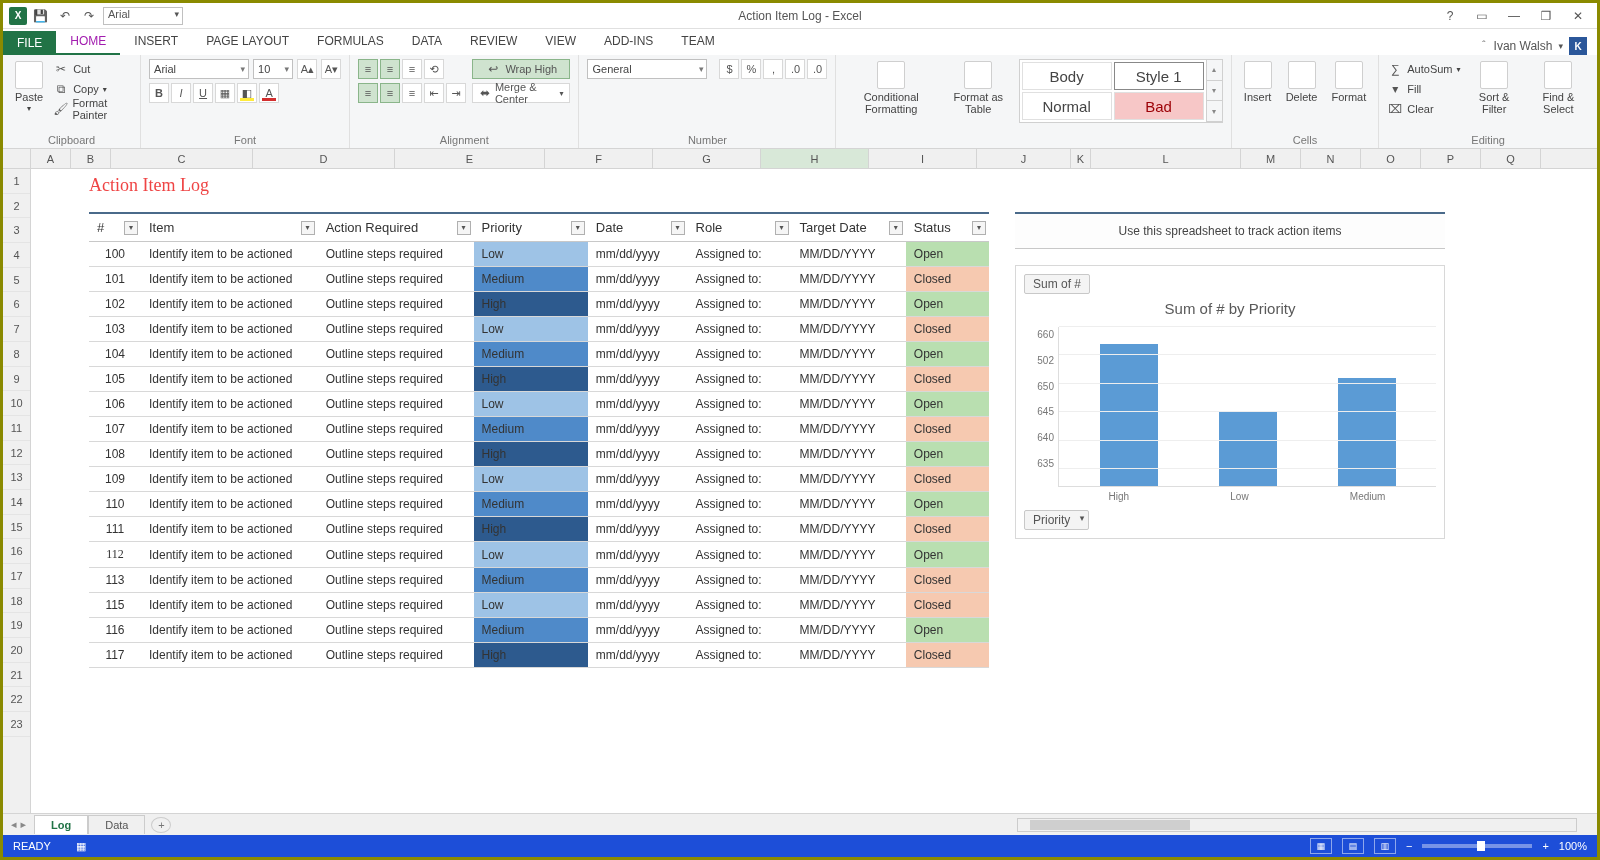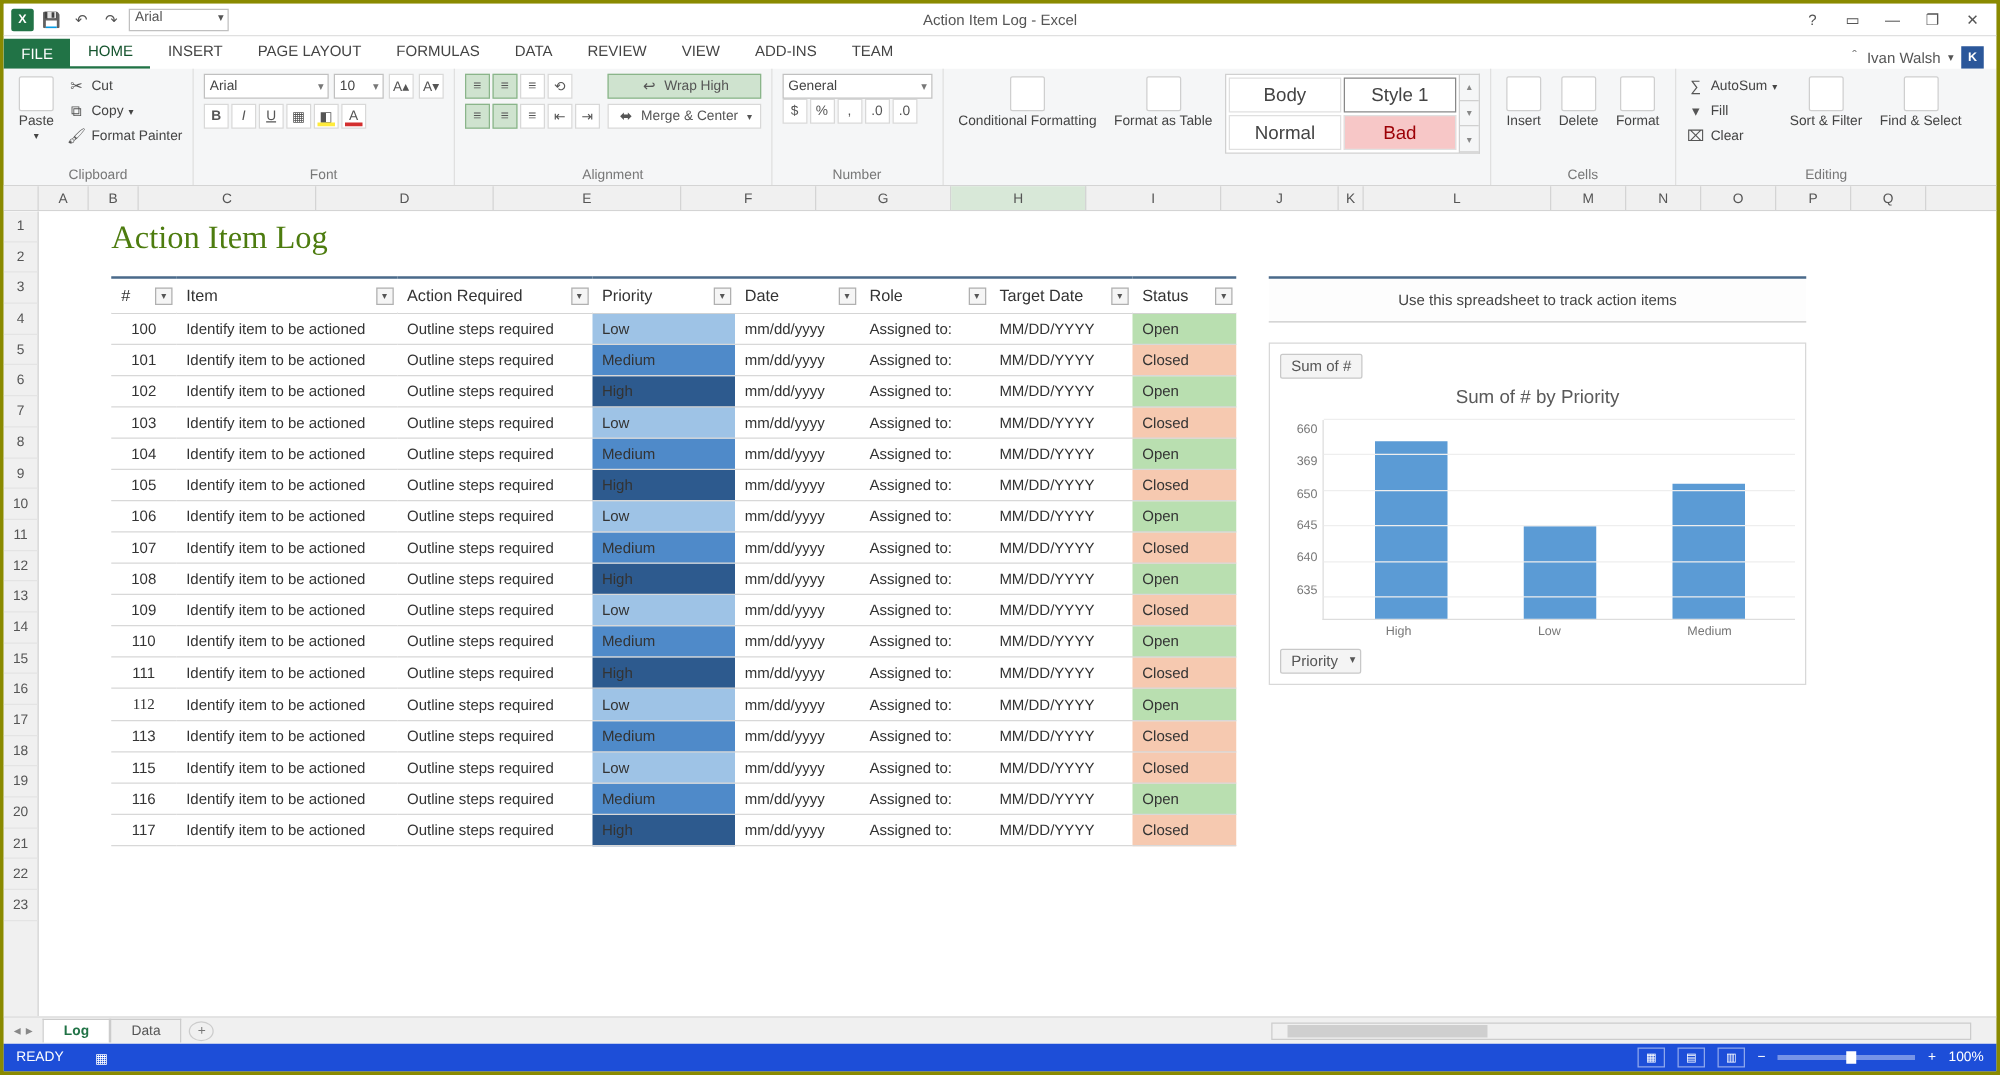--- a/index.html
+++ b/index.html
@@ -12,21 +12,21 @@
 .qat-font{border:1px solid #c0c0c0;height:18px;font-size:11px;padding:0 18px 0 4px;width:80px;background:#fff;color:#555;position:relative}
 .qat-font::after{content:"▾";position:absolute;right:3px;top:1px;font-size:9px}
 .title-text{position:absolute;left:50%;transform:translateX(-50%);font-size:12px;color:#555}
 .win-controls{margin-left:auto;display:flex;align-items:center;gap:10px;padding-right:8px}
 .win-btn{width:22px;height:18px;display:flex;align-items:center;justify-content:center;font-size:12px;color:#555}
 .user-area{display:flex;align-items:center;gap:6px;margin-right:10px;font-size:12px;color:#555}
 .user-avatar{width:18px;height:18px;background:#2b579a;color:#fff;font-size:10px;font-weight:bold;display:flex;align-items:center;justify-content:center}
 .tabstrip{height:26px;background:#fff;display:flex;align-items:flex-end;font-size:12px}
 .file-tab{background:#217346;color:#fff;padding:5px 14px;font-size:12px}
 .rtab{padding:5px 14px;color:#444;text-transform:uppercase;font-size:12px;cursor:default}
-.rtab.active{color:#14532d;border-bottom:2px solid #217346}
+.rtab.active{color:#a21caf;border-bottom:2px solid #217346}
 .ribbon{height:94px;background:#f5f6f7;border-bottom:1px solid #d4d4d4;display:flex;font-size:11px;color:#444}
 .rgroup{border-right:1px solid #e0e0e0;padding:4px 8px 2px;display:flex;flex-direction:column;justify-content:space-between}
 .rgroup-body{display:flex;align-items:flex-start;gap:6px;flex:1}
 .rgroup-label{text-align:center;font-size:11px;color:#777;padding-top:2px;position:relative}
 .vbtn{display:flex;flex-direction:column;align-items:center;justify-content:center;gap:2px;padding:2px 4px;text-align:center;line-height:1.1}
 .vbtn .ic{width:28px;height:28px;border:1px solid #cfcfcf;background:#fff;border-radius:2px}
 .mini-row{display:flex;align-items:center;gap:4px;height:20px}
 .mini-ic{width:16px;height:16px;display:flex;align-items:center;justify-content:center;font-size:12px;color:#555}
 .combo{border:1px solid #c0c0c0;background:#fff;height:20px;font-size:11px;padding:0 16px 0 4px;position:relative;display:flex;align-items:center}
 .combo::after{content:"▾";position:absolute;right:3px;font-size:9px;color:#777}
@@ -38,21 +38,21 @@
 .style-nav div{flex:1;border-bottom:1px solid #d0d0d0;display:flex;align-items:center;justify-content:center;font-size:8px;color:#888}
 .colheads{height:20px;background:#f0f0f0;border-bottom:1px solid #d4d4d4;display:flex;font-size:11px;color:#555}
 .rowcol-corner{width:28px;border-right:1px solid #d4d4d4;background:#f0f0f0}
 .colcell{border-right:1px solid #d4d4d4;text-align:center;line-height:20px}
 .colcell.sel{background:#d8e8d8}
 .gridwrap{flex:1;display:flex;overflow:hidden;background:#fff;position:relative}
 .rowheads{width:28px;background:#f0f0f0;border-right:1px solid #d4d4d4;font-size:11px;color:#555}
 .rowheads div{height:24.7px;border-bottom:1px solid #e4e4e4;text-align:center;line-height:24px}
 .sheet{flex:1;position:relative}
 .content{position:absolute;left:58px;top:6px;right:20px}
-.title-lg{font-size:26px;color:#4d7c0f;font-family:"Segoe UI Light","Segoe UI";font-weight:300;margin-bottom:16px}
+.title-lg{font-size:18px;color:#ef4444;font-family:"Segoe UI Light","Segoe UI";font-weight:300;margin-bottom:16px}
 .tblwrap{display:flex;gap:26px}
 .tbl{width:900px;border-collapse:collapse;font-size:12px}
 .tbl th{background:#fff;border-top:2px solid #4a6a8a;border-bottom:1px solid #c8c8c8;text-align:left;padding:6px 8px;font-weight:normal;color:#333;position:relative;font-size:13px}
 .tbl th .fbtn{position:absolute;right:3px;top:50%;transform:translateY(-50%);width:14px;height:14px;border:1px solid #b0b0b0;background:#f5f5f5;font-size:8px;display:flex;align-items:center;justify-content:center;color:#555}
 .tbl td{border-bottom:1px solid #d8d8d8;padding:5px 8px;color:#333;font-size:12px}
 .pr-low{background:#9ec3e6;color:#fff}
 .pr-med{background:#4f8ac9;color:#fff}
 .pr-high{background:#2d5a8e;color:#fff}
 .st-open{background:#b9dfb0;color:#3a6b32}
 .st-closed{background:#f6c9b0;color:#8a4a2a}
@@ -207,21 +207,21 @@
               <span class="mini-ic">⬌</span>
               <span>Merge &amp; Center</span>
               <span style="font-size:8px;margin-left:3px">▾</span>
             </div>
         </div>
       </div>
       <div class="rgroup-label">Alignment</div>
     </div>
 
     <div class="rgroup">
-      <div class="rgroup-body" style="flex-direction:column;gap:0">
+      <div class="rgroup-body" style="flex-direction:row;gap:12px">
         <div class="combo" style="width:120px">General</div>
         <div style="display:flex;gap:2px">
           <div class="sq">$</div>
           <div class="sq">%</div>
           <div class="sq">,</div>
           <div class="sq">.0</div>
           <div class="sq">.0</div>
         </div>
       </div>
       <div class="rgroup-label">Number</div>
@@ -541,21 +541,21 @@
               </tbody>
           </table>
           <div class="sidepanel">
             <div class="hintbox">Use this spreadsheet to track action items</div>
             <div class="chartbox">
               <div class="pill">Sum of #</div>
               <div class="chart-title">Sum of # by Priority</div>
               <div class="chart-area">
                 <div class="yaxis" id="yaxis">
                     <div>660</div>
-                    <div>369</div>
+                    <div>502</div>
                     <div>650</div>
                     <div>645</div>
                     <div>640</div>
                     <div>635</div>
                   </div>
                 <div class="plot" id="plot">
                     <div class="grid" style="bottom: 10.7143%;"></div>
                     <div class="grid" style="bottom: 28.5714%;"></div>
                     <div class="grid" style="bottom: 46.4286%;"></div>
                     <div class="grid" style="bottom: 64.2857%;"></div>

